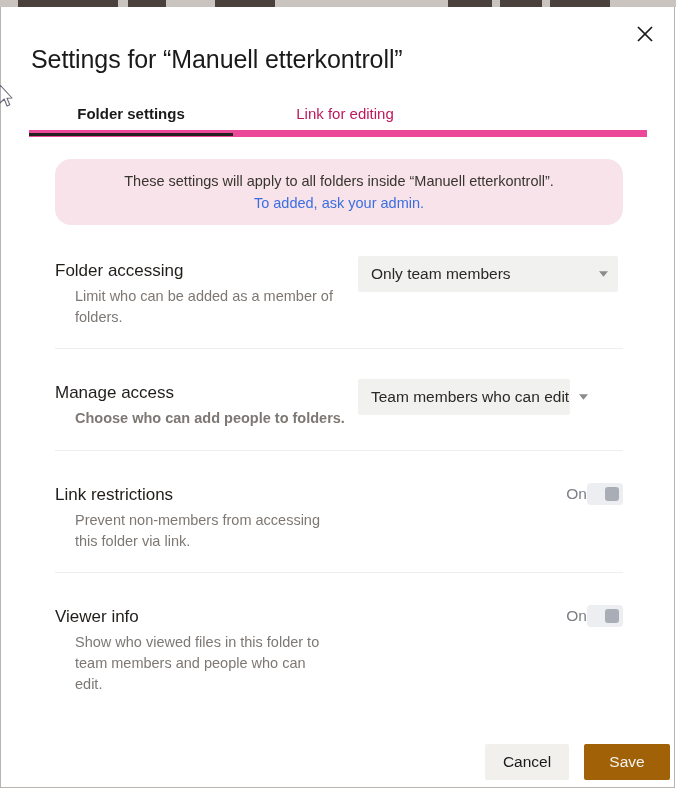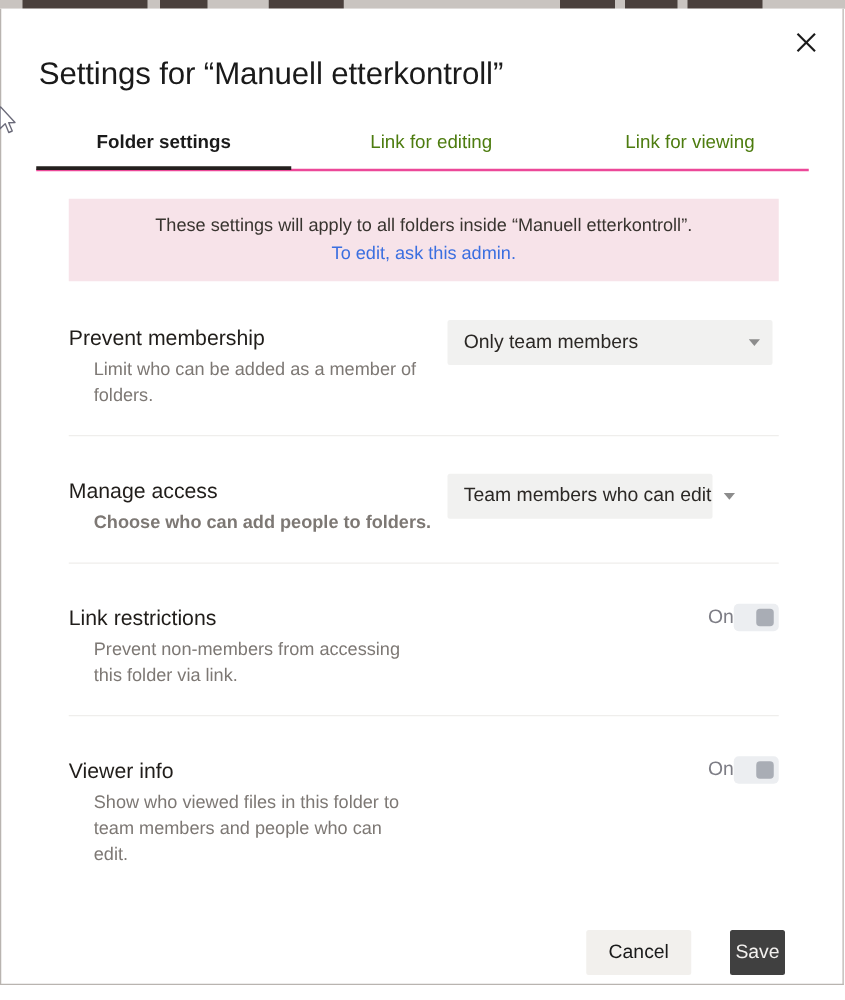--- a/index.html
+++ b/index.html
@@ -81,34 +81,34 @@
     white-space: nowrap;
   }
 
   
   .tabs {
     position: absolute;
     left: 28px;
     top: 94px;
     width: 618px;
     height: 36px;
-    border-bottom: 2px solid #ec4899;
+    border-bottom: 7px solid #ec4899;
     box-sizing: border-box;
     text-align: center;
   }
   .tab {
     position: absolute;
     top: 0;
     height: 35px;
     display: flex;
     align-items: flex-start;
     justify-content: center;
     font-size: 15px;
     line-height: 20px;
-    color: #4d7c0f;
+    color: #be185d;
     cursor: pointer;
     box-sizing: border-box;
     padding-top: 3px;
     white-space: nowrap;
   }
   .tab.active {
     color: #1a1a1a;
     font-weight: 700;
     border-bottom: 3px solid #24201e;
   }
@@ -117,21 +117,21 @@
   .tab-2 { left: 429px; width: 188px; }
 
   
   .notice {
     position: absolute;
     left: 54px;
     top: 152px;
     width: 568px;
     height: 66px;
     background: #f7e3e9;
-    border-radius: 0;
+    border-radius: 16px;
     display: flex;
     flex-direction: column;
     align-items: center;
     justify-content: center;
     box-sizing: border-box;
   }
   .notice-line {
     font-size: 14.5px;
     line-height: 22px;
     color: #38342f;
@@ -249,32 +249,32 @@
     font-family: inherit;
     font-size: 15.5px;
     line-height: 20px;
     display: flex;
     align-items: center;
     justify-content: center;
     box-sizing: border-box;
     white-space: nowrap;
   }
   .btn-cancel {
-    left: 468px;
+    left: 484px;
     top: 737px;
     width: 84px;
     background: #f2f0ed;
     color: #1a1a1a;
     cursor: pointer;
   }
   .btn-save {
     left: 583px;
     top: 737px;
-    width: 44px;
-    background: #404040;
+    width: 86px;
+    background: #a16207;
     color: #f4f2f0;
     cursor: default;
   }
 
   
   .cursor {
     position: absolute;
     left: 0px;
     top: 85px;
     width: 16px;
@@ -308,32 +308,29 @@
 
     <div class="modal-title">Settings for “Manuell etterkontroll”</div>
 
     <div class="tabs">
       <div class="tab tab-0 active">
         <span>Folder settings</span>
       </div>
       <div class="tab tab-1">
         <span>Link for editing</span>
       </div>
-      <div class="tab tab-2">
-        <span>Link for viewing</span>
-      </div>
     </div>
 
     <div class="notice">
       <div class="notice-line">These settings will apply to all folders inside “Manuell etterkontroll”.</div>
-      <a class="notice-link" href="#">To edit, ask this admin.</a>
+      <a class="notice-link" href="#">To added, ask your admin.</a>
     </div>
 
     <div class="row" style="top:253px;">
-      <div class="row-label">Prevent membership</div>
+      <div class="row-label">Folder accessing</div>
       <div class="row-desc">Limit who can be added as a member of folders.</div>
       <button class="dropdown" style="left:303px; top:-4px; width:260px;">
         <span class="dropdown-text">Only team members</span>
         <svg class="caret" viewBox="0 0 10 6">
           <polygon points="0,0 10,0 5,6" fill="#8c8c8c"></polygon>
         </svg>
       </button>
     </div>
     <div class="row-divider" style="top:341px;"></div>
 

